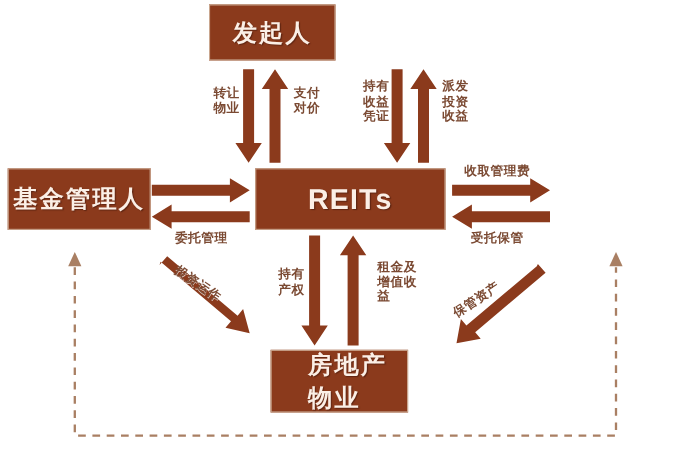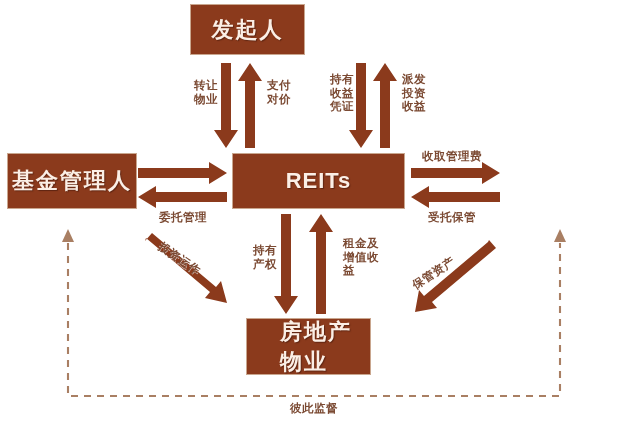--- a/index.html
+++ b/index.html
@@ -32,21 +32,21 @@
     align-items: center;
     justify-content: center;
     color: #FBEFE6;
     font-weight: bold;
     letter-spacing: 2px;
     text-shadow: 1px 1px 1px rgba(60,20,10,0.55);
     box-sizing: border-box;
   }
   .node-cn { font-size: 22px; }
   .node-reits {
-    font-size: 22px;
+    font-size: 26px;
     letter-spacing: 1px;
     font-family: "Liberation Sans", "DejaVu Sans", sans-serif;
   }
   .edge-label {
     position: absolute;
     color: #7B4A33;
     font-size: 11.5px;
     font-weight: bold;
     line-height: 1.18;
     letter-spacing: 0.5px;
@@ -162,15 +162,14 @@
 产权</div>
 
   <div class="edge-label" style="left:343px; top:237px; width:44px;">租金及
 增值收
 益</div>
 
   <div class="edge-label rotneg" style="left:163px; top:240px;">投资运作</div>
 
   <div class="edge-label rotpos" style="left:410px; top:281px;">保管资产</div>
 
-  <div class="edge-label center" style="left:274px; top:402px; width:80px;">彼此监督</div>
 
 </div>
 
 </body></html>

